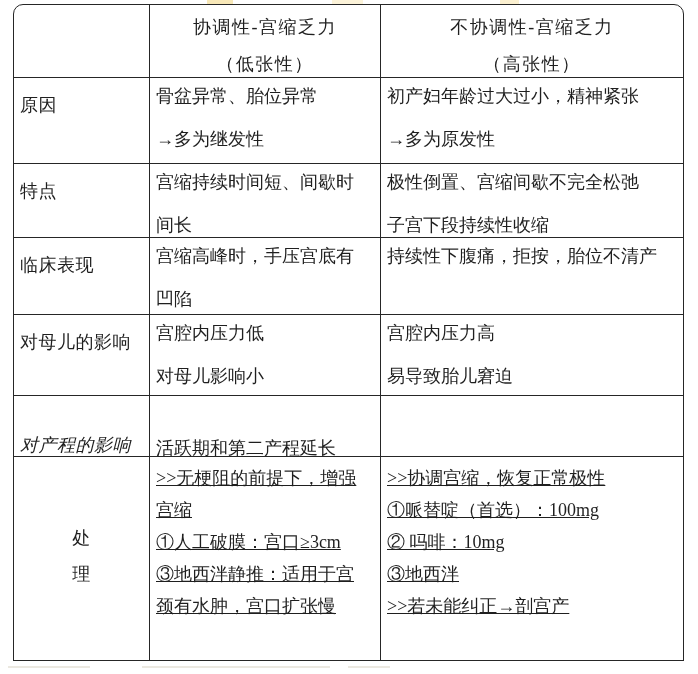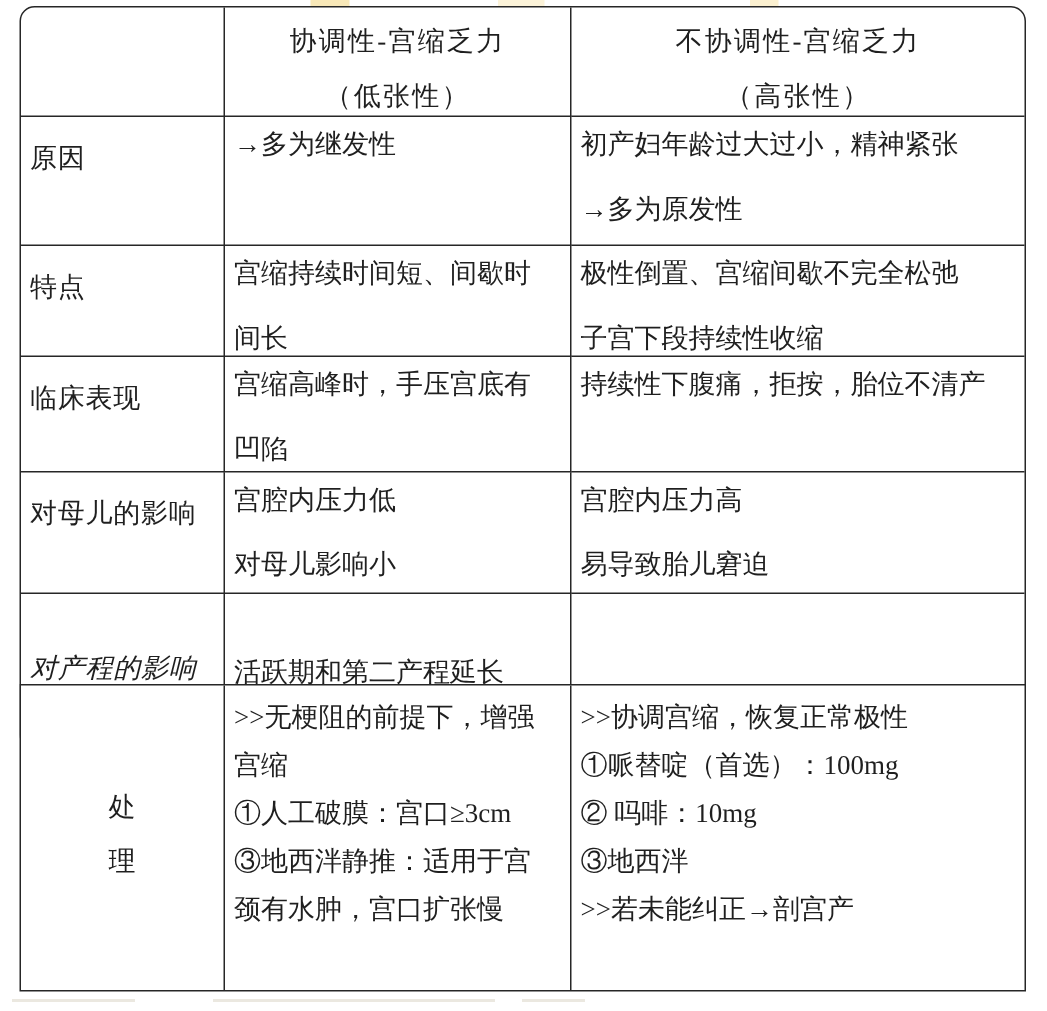--- a/index.html
+++ b/index.html
@@ -43,21 +43,21 @@
     padding-top:14px;text-align:center;letter-spacing:0.5px;
   }
   .label-cell.vcenter{align-items:center;padding-top:0;font-style:italic;}
   .label-cell.two-line{
     flex-direction:column;align-items:center;justify-content:center;
     padding-top:0;
   }
   .label-cell.two-line .line + .line{margin-top:10px;}
 
   
-  .treat .line{line-height:32px;}
+  .treat .line{line-height:32px;text-decoration:underline;}
 </style>
 </head>
 <body>
 
 <div class="hl hl1"></div>
 <div class="hl hl2"></div>
 <div class="hl hl3"></div>
 
 <div class="tbl tbl-upper">
 
@@ -68,20 +68,21 @@
   </div>
   <div class="cell hdr bB">
     <div class="line">不协调性-宫缩乏力</div>
     <div class="line">（高张性）</div>
   </div>
 
   <div class="cell label-cell bR bB">
     <div class="line">原因</div>
   </div>
   <div class="cell loose bR bB">
+    <div class="line">骨盆异常、胎位异常</div>
     <div class="line">→多为继发性</div>
   </div>
   <div class="cell loose bB">
     <div class="line">初产妇年龄过大过小，精神紧张</div>
     <div class="line">→多为原发性</div>
   </div>
 
   <div class="cell label-cell bR bB">
     <div class="line">特点</div>
   </div>

